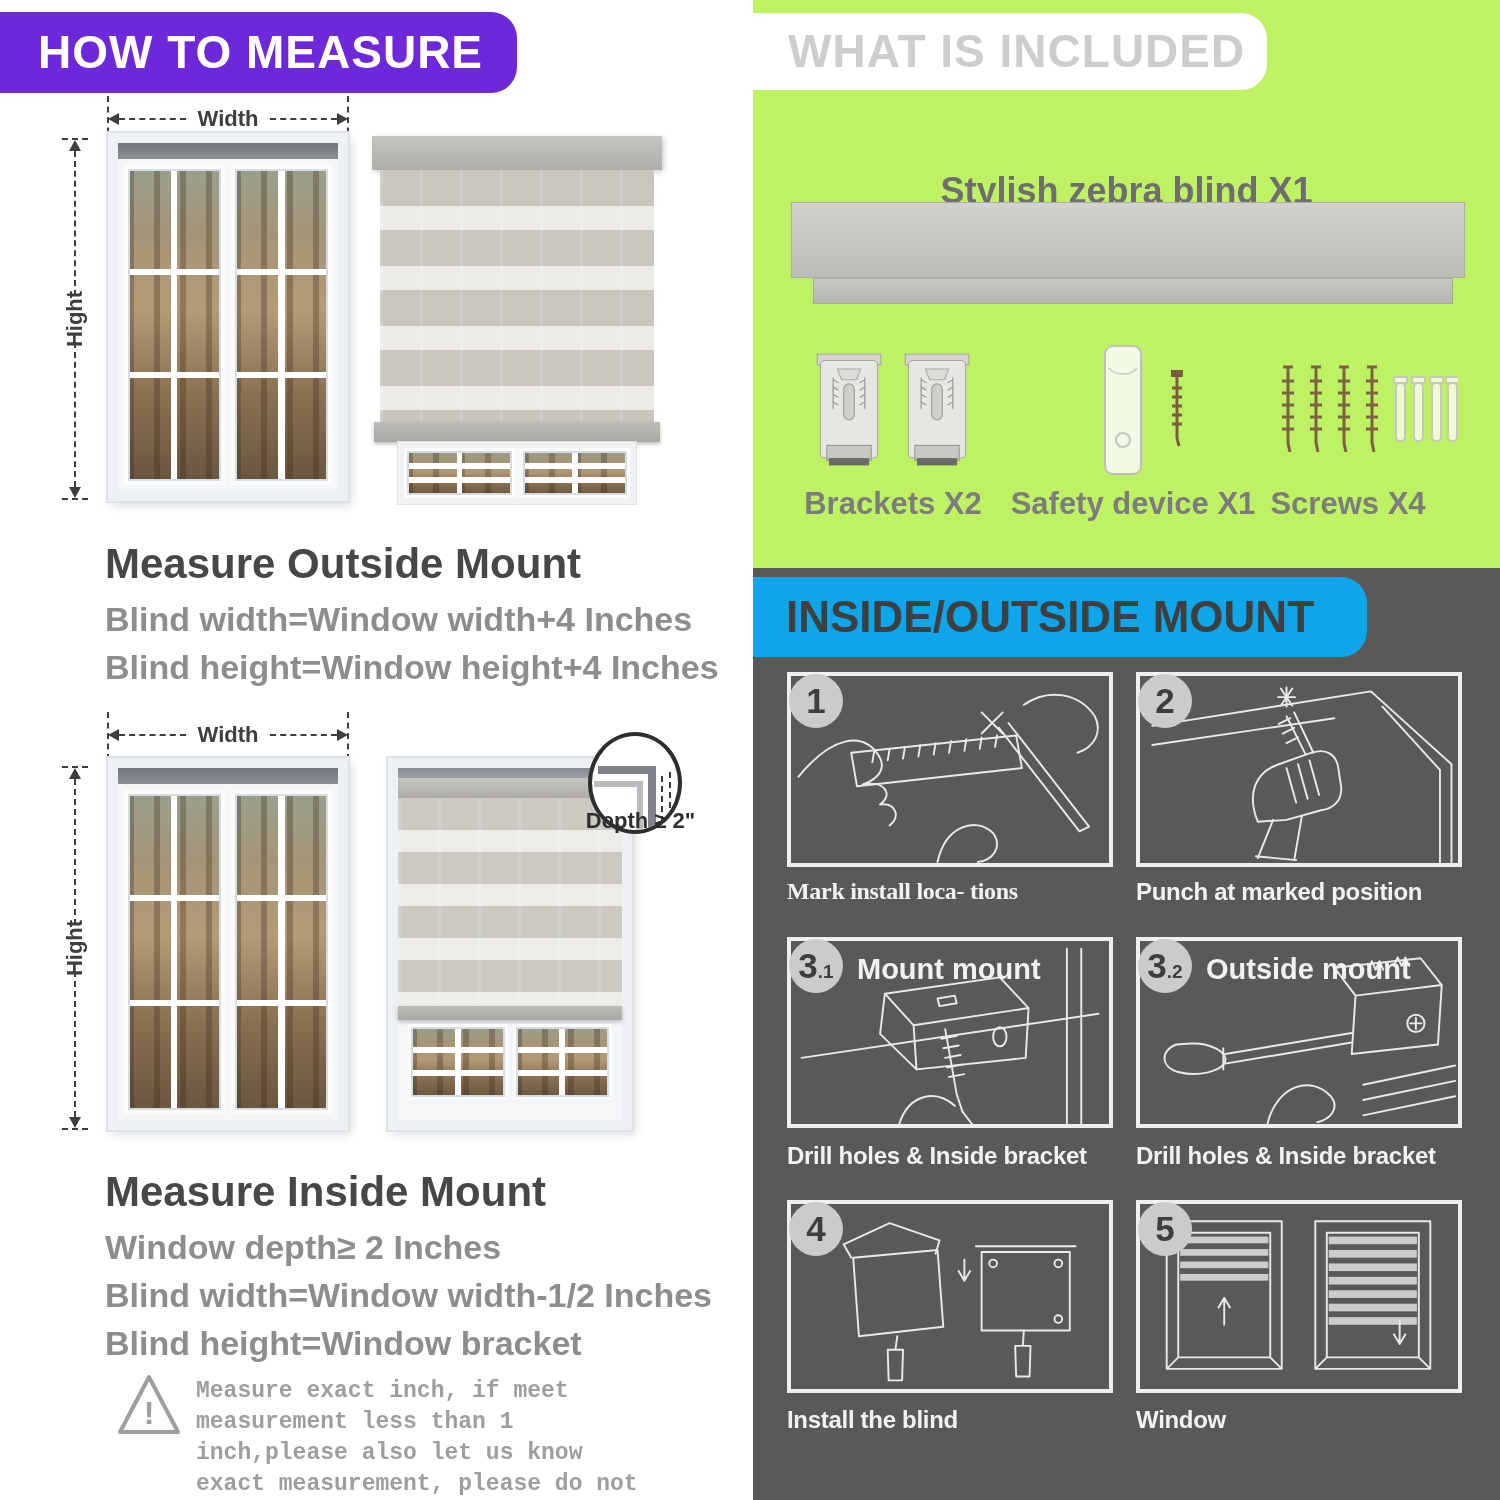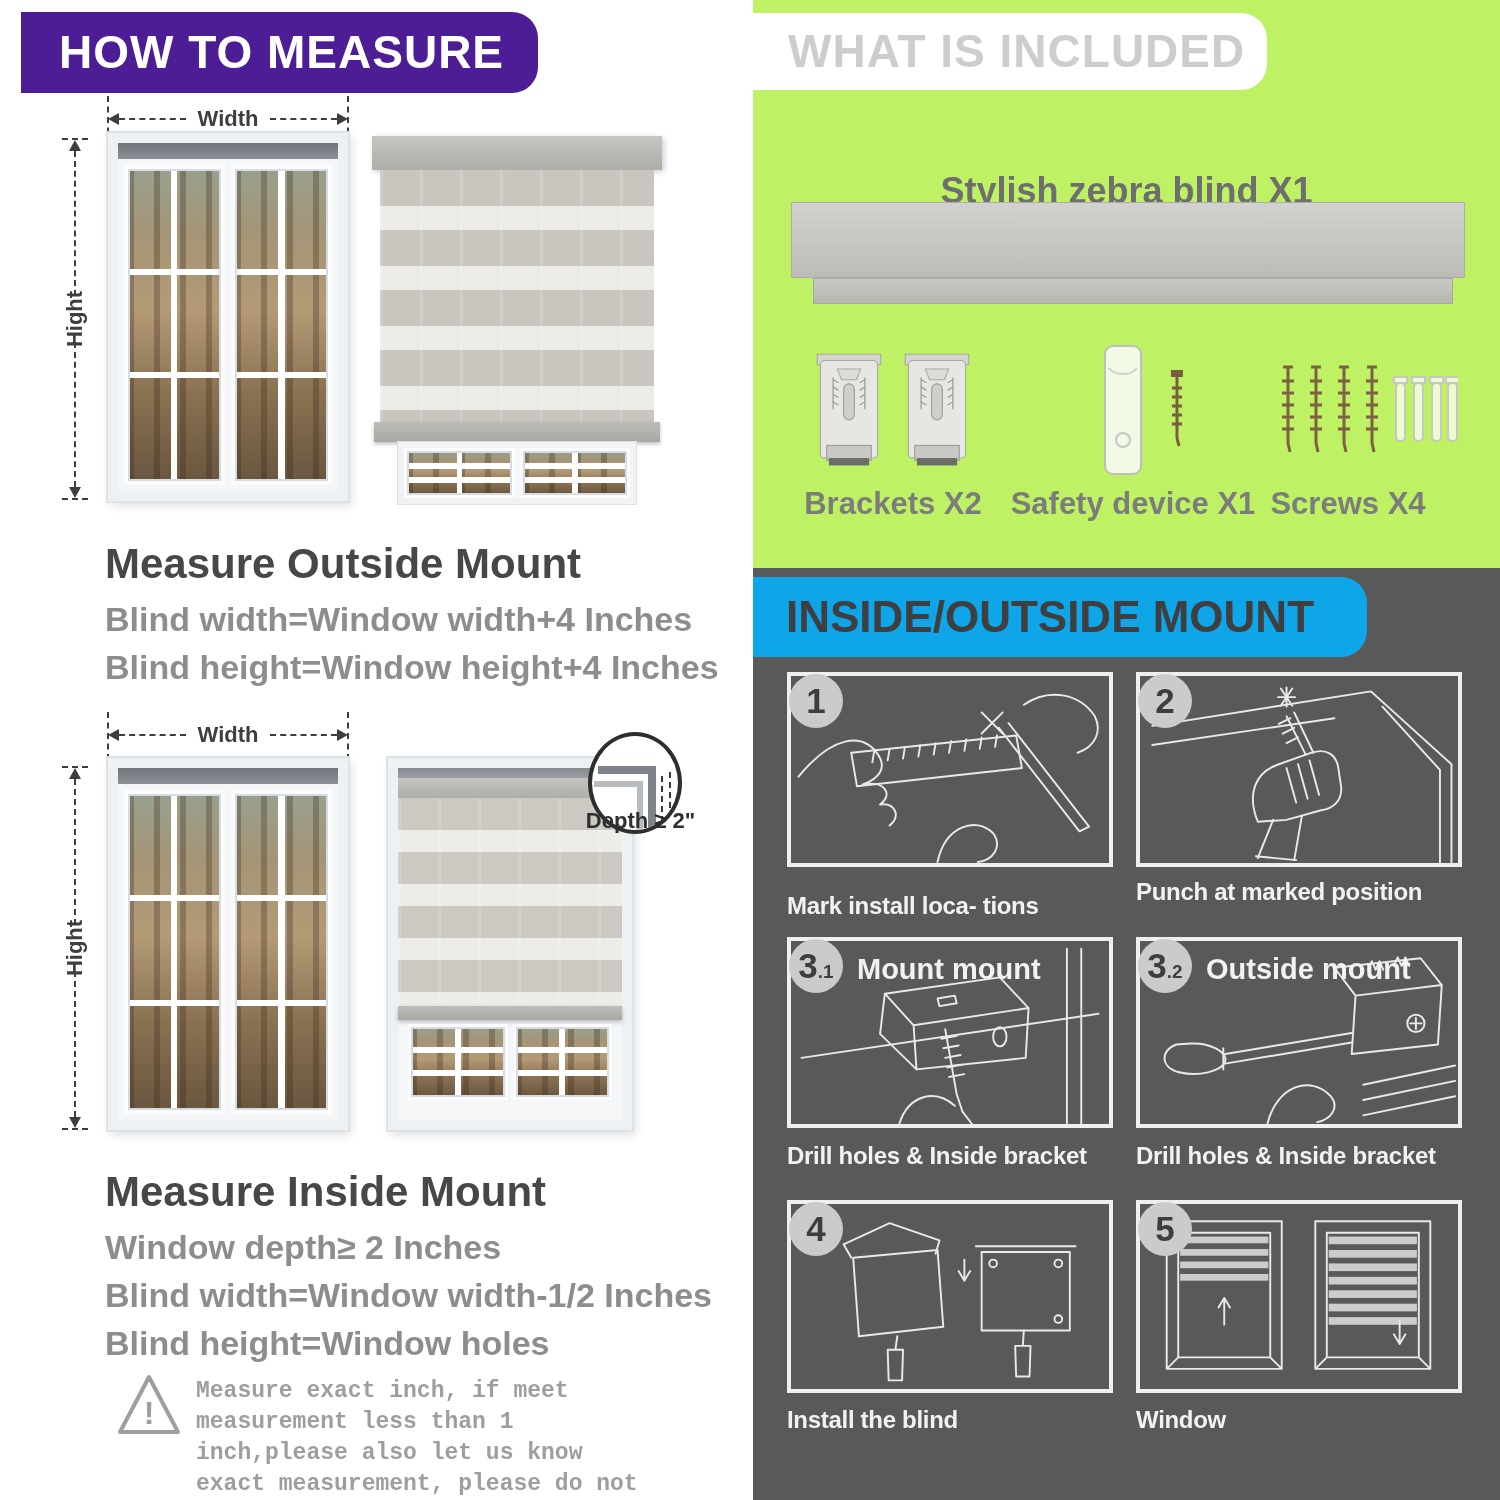--- a/index.html
+++ b/index.html
@@ -2,22 +2,22 @@
 <html><head>
 <meta charset="utf-8">
 <style>
   html,body{margin:0;padding:0;background:#fff;}
   *{box-sizing:border-box;}
   .canvas{position:relative;width:1500px;height:1500px;background:#fff;overflow:hidden;
           font-family:"Liberation Sans",sans-serif;font-weight:bold;}
   .abs{position:absolute;}
 
   
-  .hdr-gray{left:0;top:12px;width:517px;height:81px;background:#4c1d95;border-radius:0 26px 26px 0;
-            color:#fff;font-size:46px;line-height:81px;padding-left:38px;letter-spacing:1px;margin-left:21px;}
+  .hdr-gray{left:0;top:12px;width:517px;height:81px;background:#6d28d9;border-radius:0 26px 26px 0;
+            color:#fff;font-size:46px;line-height:81px;padding-left:38px;letter-spacing:1px;}
   .panel-light{left:753px;top:0;width:747px;height:568px;background:#bef264;}
   .panel-dark{left:753px;top:568px;width:747px;height:932px;background:#595959;}
   .hdr-white{left:0;top:13px;width:514px;height:77px;background:#fff;border-radius:0 26px 26px 0;
              color:#cdcdcd;font-size:46px;line-height:77px;padding-left:35px;letter-spacing:1px;}
   .hdr-white2{left:0;top:9px;width:614px;height:80px;background:#0ea5e9;border-radius:0 26px 26px 0;
              color:#3f3f3f;font-size:44px;line-height:80px;padding-left:33px;}
 
   
   .measure-h{display:flex;align-items:center;height:14px;}
   .mh-line{flex:1;border-top:2px dashed #3e3e3e;height:0;}
@@ -169,21 +169,21 @@
       <path d="M2,48 L48,48 L48,100" stroke="#b7bcc1" stroke-width="6" fill="none"></path>
       <path d="M70,40 L70,96" stroke="#3a3a3a" stroke-width="2" stroke-dasharray="6 4" fill="none"></path>
       <path d="M78,36 L78,96" stroke="#3a3a3a" stroke-width="2" stroke-dasharray="6 4" fill="none"></path>
     </svg>
   </div>
   <div class="abs depth-label" style="left:558px;top:808px;width:165px;">Depth ≥ 2"</div>
 
   <div class="abs title-dark" style="left:105px;top:1168px;">Measure Inside Mount</div>
   <div class="abs formula" style="left:105px;top:1228px;">Window depth≥ 2 Inches</div>
   <div class="abs formula" style="left:105px;top:1276px;">Blind width=Window width-1/2 Inches</div>
-  <div class="abs formula" style="left:105px;top:1324px;">Blind height=Window holes</div>
+  <div class="abs formula" style="left:105px;top:1324px;">Blind height=Window bracket</div>
 
   <div class="abs" style="left:116px;top:1372px;width:66px;height:66px;">
     <svg width="66" height="66" viewBox="0 0 66 66">
       <polygon points="33,5 62,60 4,60" fill="none" stroke="#9e9e9e" stroke-width="4" stroke-linejoin="round"></polygon>
       <text x="33" y="52" text-anchor="middle" font-size="32" font-family="Liberation Sans,sans-serif" font-weight="bold" fill="#9e9e9e">!</text>
     </svg>
   </div>
   <div class="abs warn-text" style="left:196px;top:1376px;width:460px;">Measure exact inch, if meet measurement less than 1 inch,please also let us know exact measurement, please do not leave it</div>
 
   <div class="abs panel-light">
@@ -270,21 +270,21 @@
         <path d="M196,38 l22,22 M218,38 l-22,22"></path>
         <path d="M214,54 L298,162 M224,49 L308,157 M298,162 L308,157"></path>
         <path d="M240,30 C266,12 298,18 314,42 M314,42 C322,58 314,74 296,80"></path>
         <path d="M150,194 C158,156 190,146 208,164 C218,178 208,192 192,194"></path>
       </svg>
       <div class="badge">
           <span>1</span>
           <small></small>
         </div>
     </div>
-    <div class="abs caption" style="left:34px;top:324px;">Mark install loca- tions</div>
+    <div class="abs caption" style="left:34px;top:310px;font-family:Liberation Serif, serif;">Mark install loca- tions</div>
 
     <div class="abs stepbox" style="left:383px;top:104px;width:326px;height:195px;">
       <svg class="lineart" width="100%" height="100%" viewBox="0 0 326 195">
         <path d="M10,52 L238,16 M238,16 L322,92 M322,92 L322,195 M250,32 L310,98 M310,98 L310,195 M10,72 L200,44"></path>
         <path d="M120,152 C108,122 118,100 142,92 L176,80 C192,75 202,82 204,96 L207,116 C208,130 199,138 186,140 L150,150 Z"></path>
         <path d="M150,96 l10,36 M162,92 l10,36 M174,88 l10,36"></path>
         <path d="M136,150 L120,190 M166,146 L158,192 M118,188 L160,192"></path>
         <path d="M170,82 L150,42 M178,80 L158,38"></path>
         <path d="M150,70 l12,-6 M146,60 l12,-6 M142,50 l12,-6"></path>
         <path d="M150,32 l0,-20 M141,22 l18,0 M144,13 l12,18 M156,13 l-12,18"></path>

